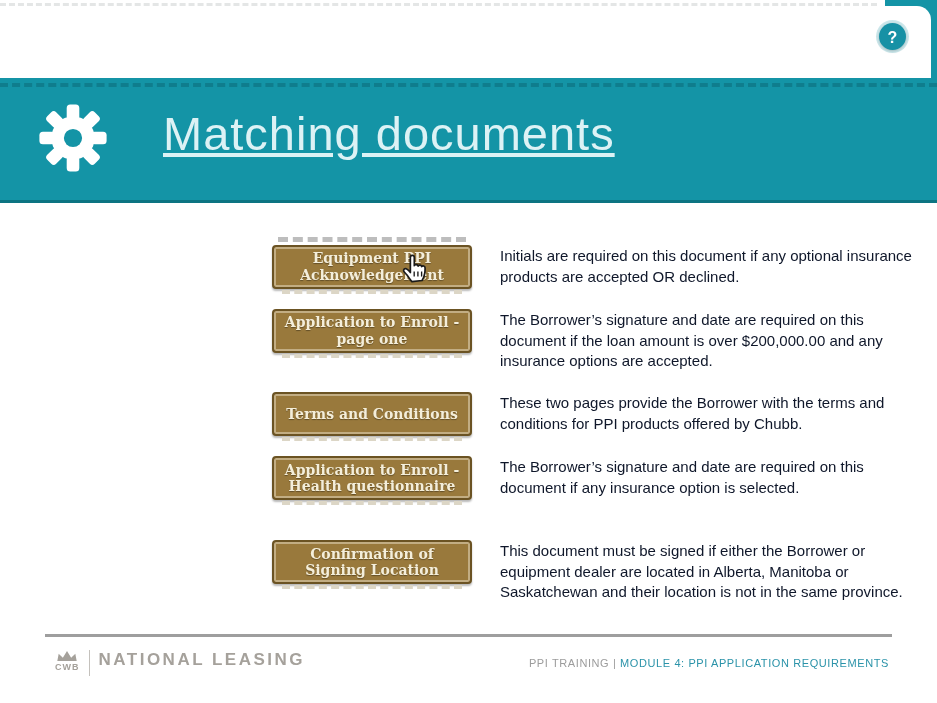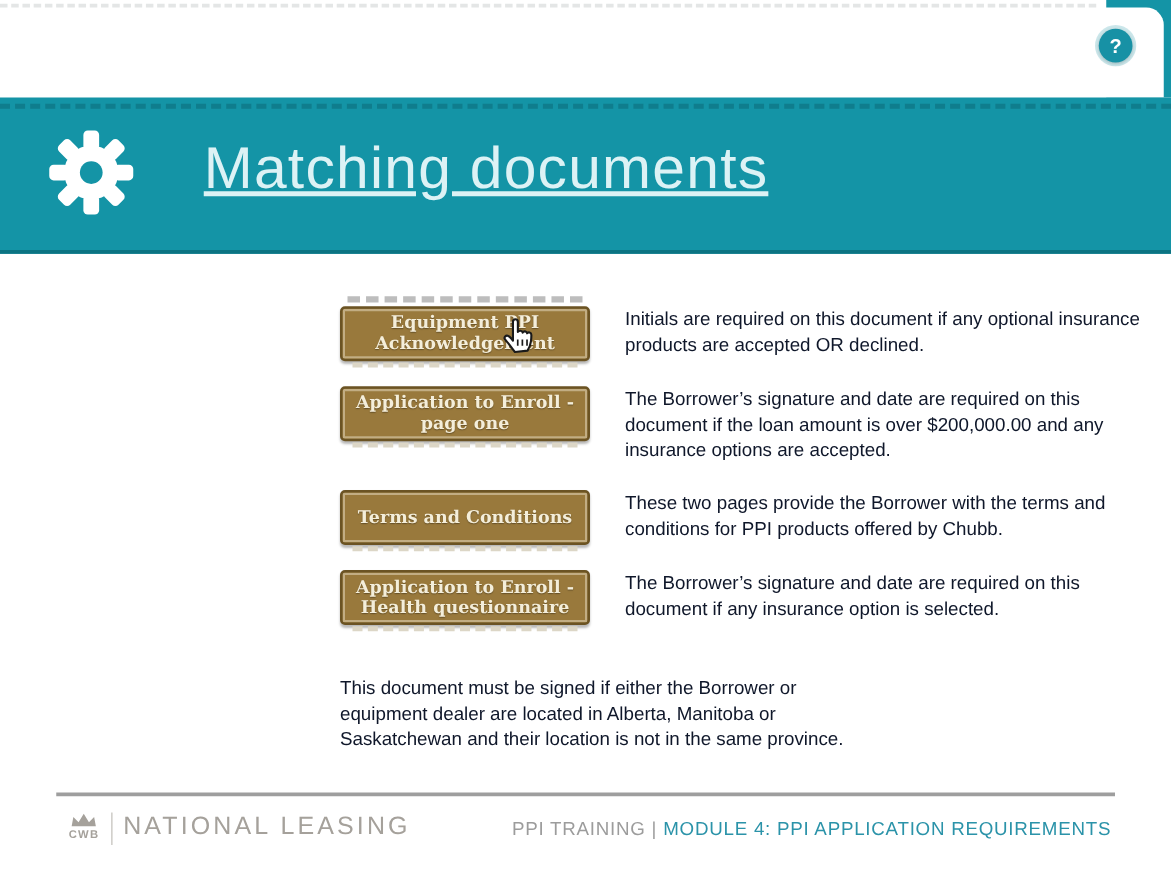--- a/index.html
+++ b/index.html
@@ -50,22 +50,22 @@
     width:412px;flex:0 0 412px;color:#0f172a;font-size:15px;line-height:1.38;margin-top:1px;
   }
   .hand-cursor{position:absolute;left:399px;top:249px;width:36px;height:36px;z-index:6;pointer-events:none;}
   
   .footer-line{position:absolute;left:45px;right:45px;top:634px;height:3px;background:#9E9E9E;}
   .footer{position:absolute;top:645px;left:55px;right:48px;display:flex;justify-content:space-between;align-items:center;height:36px;}
   .logo{display:flex;align-items:flex-start;gap:9px;}
   .logo-cwb{display:flex;flex-direction:column;align-items:center;line-height:1;color:#A5A19B;}
   .logo-cwb .cwb-text{font-size:9px;font-weight:bold;letter-spacing:1px;margin-top:1px;}
   .logo-divider{width:1px;height:26px;background:#C4C1BC;}
-  .logo-name{color:#A5A19B;font-size:20px;letter-spacing:2.5px;}
-  .footer-right{font-size:15px;letter-spacing:0.6px;white-space:nowrap;}
+  .logo-name{color:#A5A19B;font-size:17px;letter-spacing:2.5px;font-weight:bold;}
+  .footer-right{font-size:11px;letter-spacing:0.6px;white-space:nowrap;}
   .course-label{color:#9C9C9C;}
   .course-sep{color:#9C9C9C;}
   .module-label{color:#2B93A9;}
 </style>
 </head>
 <body>
 
 <div class="stage">
 
   <div class="top-bar">
@@ -126,20 +126,24 @@
         <button class="doc-btn">Application to Enroll -
 Health questionnaire</button>
       </div>
       <div class="desc">The Borrower’s signature and date are required on this document if any insurance option is selected.</div>
     </div>
 
     <div class="row">
     </div>
 
     <div class="row">
+      <div class="btn-wrap">
+        <button class="doc-btn">Confirmation of
+Signing Location</button>
+      </div>
       <div class="desc">This document must be signed if either the Borrower or equipment dealer are located in Alberta, Manitoba or Saskatchewan and their location is not in the same province.</div>
     </div>
 
   </div>
 
   <svg class="hand-cursor" viewBox="0 0 32 32">
     <path d="M11.5 29c-1.2-1.4-2.9-3.9-4.4-5.8-.8-1-2.4-2.6-2.8-3.4-.7-1.4.7-2.8 2.1-2.3.8.3 1.8 1.1 2.5 1.9.4.5.9 1 1.2 1.5V7.6c0-2.5 3.5-2.5 3.5 0v7.2c.3-1.2 3.1-1.3 3.4.4.5-1.4 3-1.1 3.2.5.7-1.2 3-.8 3 1.2 0 .6 0 2.4-.3 4.5-.3 2.2-1.1 4.4-2.4 6.6z" fill="#ffffff" stroke="#1a1a1a" stroke-width="1.5" stroke-linejoin="round"></path>
     <line x1="13.5" y1="20" x2="13.5" y2="24.5" stroke="#1a1a1a" stroke-width="1.2"></line>
     <line x1="16.8" y1="20" x2="16.8" y2="24.5" stroke="#1a1a1a" stroke-width="1.2"></line>
     <line x1="20.1" y1="20" x2="20.1" y2="24.5" stroke="#1a1a1a" stroke-width="1.2"></line>

